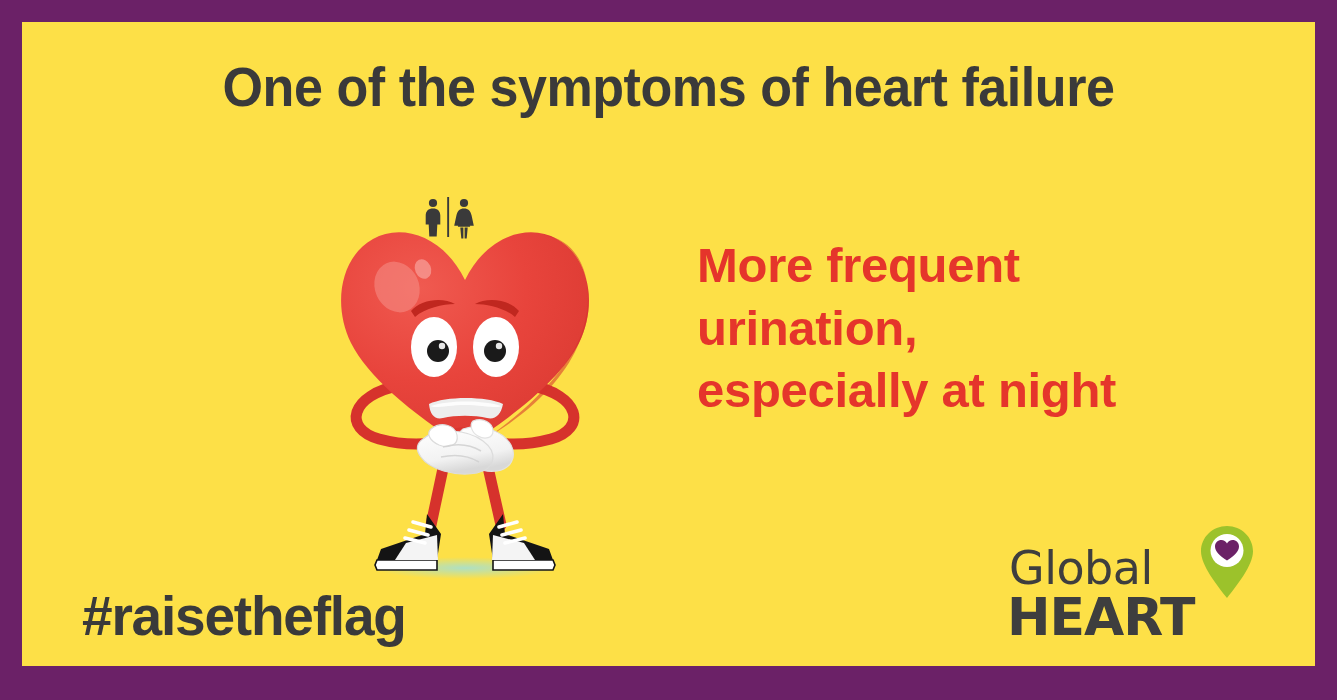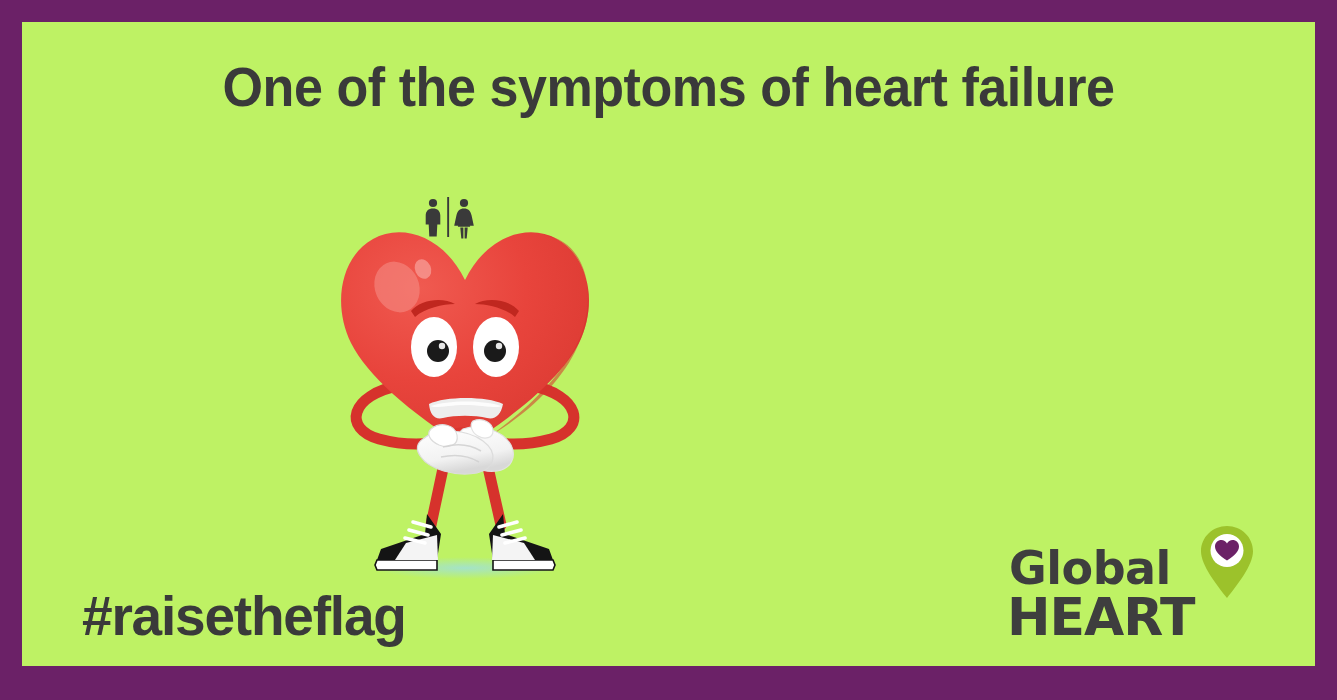--- a/index.html
+++ b/index.html
@@ -15,21 +15,21 @@
     background: #6B2167;
     overflow: hidden;
     font-family: "Liberation Sans", sans-serif;
   }
   .inner-card {
     position: absolute;
     left: 22px;
     top: 22px;
     width: 1293px;
     height: 644px;
-    background: #bef264;
+    background: #fde047;
   }
 
   
   .headline {
     position: absolute;
     left: 0;
     top: 32px;
     width: 1293px;
     text-align: center;
     color: #3A3A3A;
@@ -92,21 +92,21 @@
     left: 985px;
     top: 503px;
     width: 285px;
     height: 125px;
   }
   .logo-global {
     position: absolute;
     left: 2px;
     top: 16px;
     font-size: 46px;
-    font-weight: 700;
+    font-weight: 400;
     color: #3E3E3E;
     letter-spacing: -0.5px;
     font-family: "DejaVu Sans", sans-serif;
   }
   .logo-heart {
     position: absolute;
     left: 0px;
     top: 62px;
     font-size: 52px;
     font-weight: bold;
@@ -259,20 +259,21 @@
           <path d="M126 252 C 136 244 150 248 152 258 C 154 268 144 272 134 268 C 125 264 121 257 126 252 Z" fill="#FFFFFF" stroke="#DCDCDC" stroke-width="1.2"></path>
 
           <g stroke="#D2D2D2" stroke-width="1.6" fill="none" opacity="0.9">
             <path d="M138 270 C 152 266 166 268 176 274"></path>
             <path d="M136 280 C 150 277 164 279 174 285"></path>
           </g>
         </g>
       </svg>
     </div>
 
+    <div class="symptom-text">More frequent urination, especially at night</div>
 
     <div class="hashtag">#raisetheflag</div>
 
     <div class="logo">
       <div class="logo-global">Global</div>
       <div class="logo-heart">HEART</div>
       <div class="logo-pin">
         <svg width="56" height="74" viewBox="0 0 56 74">
           <path d="M28 1 C 13.5 1 2 12.3 2 26.2 C 2 40.5 18 60 28 73 C 38 60 54 40.5 54 26.2 C 54 12.3 42.5 1 28 1 Z" fill="#9CC22B"></path>
           <circle cx="28" cy="25.5" r="16.5" fill="#FFFFFF"></circle>

